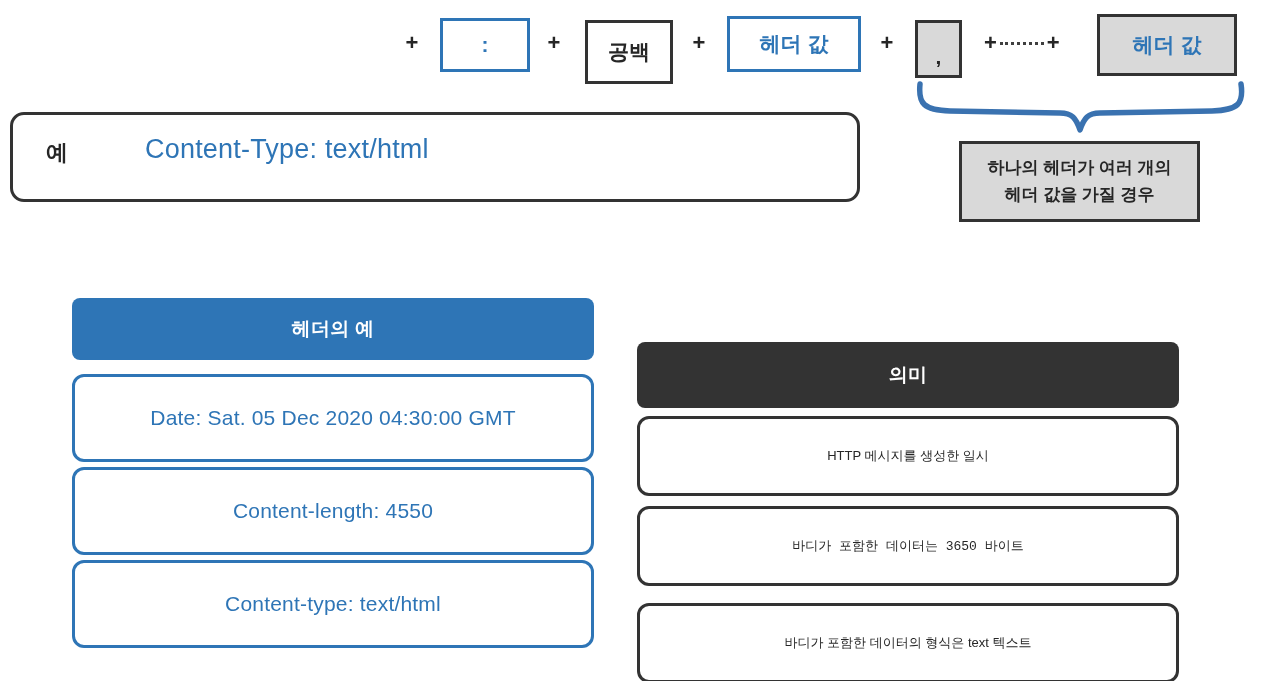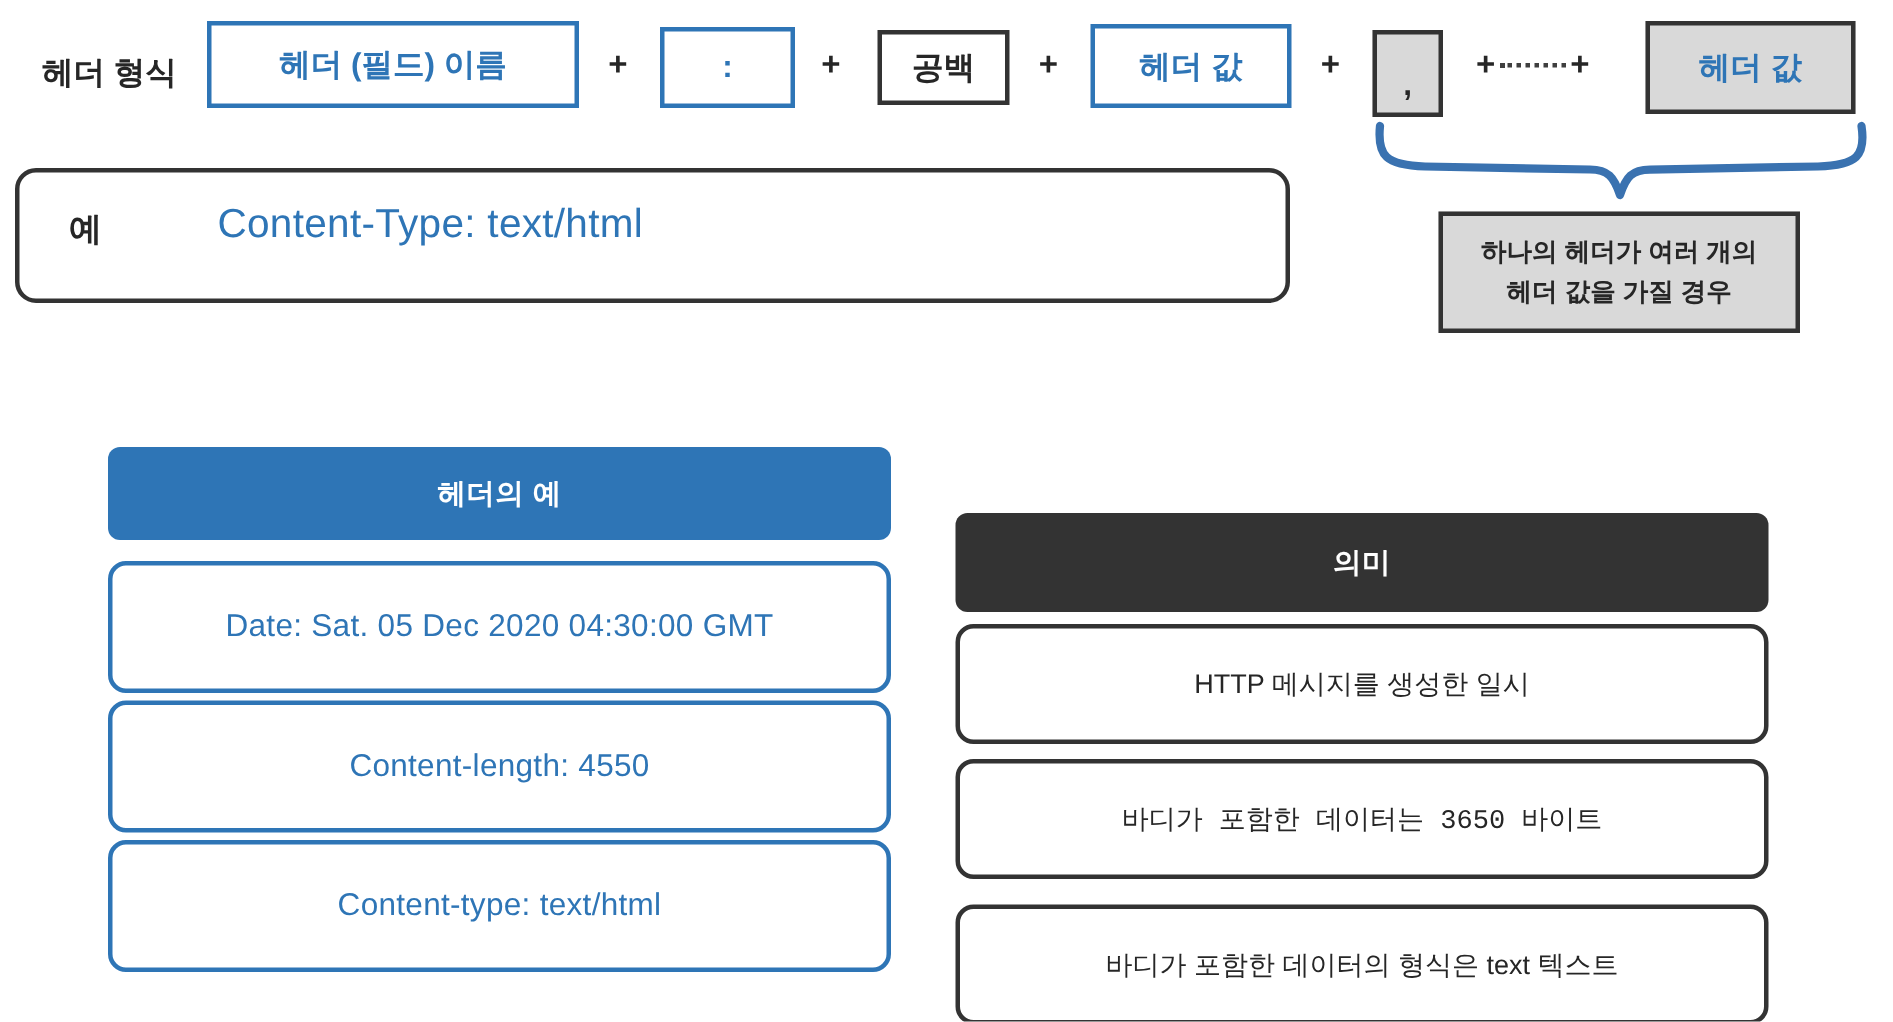--- a/index.html
+++ b/index.html
@@ -131,48 +131,46 @@
     border: 3px solid #2E75B6;
     color: #2E75B6;
     font-size: 21px;
     font-weight: 400;
     letter-spacing: 0.2px;
   }
   #col-right .cell {
     height: 80px;
     border: 3px solid #333333;
     color: #262626;
-    font-size: 18px;
+    font-size: 13px;
     font-weight: 400;
   }
 
   #col-left .cell.r1 { margin-top: 14px; }
   #col-left .cell.r2 { margin-top: 5px; }
   #col-left .cell.r3 { margin-top: 5px; }
 
   #col-right .cell.r1 { margin-top: 8px; }
   #col-right .cell.r2 { margin-top: 10px; font-family: Liberation Mono, monospace; }
   #col-right .cell.r3 { margin-top: 17px; }
 </style>
 </head>
 <body>
 
 <div class="abs" id="formula-row">
 
-  <div class="formula-label">헤더 형식</div>
-
-  <div class="tok blue" style="left:138px; top:0px; width:248px; height:58px;">헤더 (필드) 이름</div>
+
 
   <div class="plus" style="left:400px; top:14px;">+</div>
 
   <div class="tok blue" style="left:440px; top:4px; width:90px; height:54px;">:</div>
 
   <div class="plus" style="left:542px; top:14px;">+</div>
 
-  <div class="tok dark" style="left:585px; top:6px; width:88px; height:50px;">공백</div>
+  <div class="tok dark" style="left:585px; top:6px; width:88px; height:64px;">공백</div>
 
   <div class="plus" style="left:687px; top:14px;">+</div>
 
   <div class="tok blue" style="left:727px; top:2px; width:134px; height:56px;">헤더 값</div>
 
   <div class="plus" style="left:875px; top:14px;">+</div>
 
   <div class="tok gray" style="left:915px; top:6px; width:47px; height:58px; align-items:flex-end; padding-bottom:6px; color:#262626;">,</div>
 
   <div class="ellipsis-link" style="left:984px; top:14px;">

